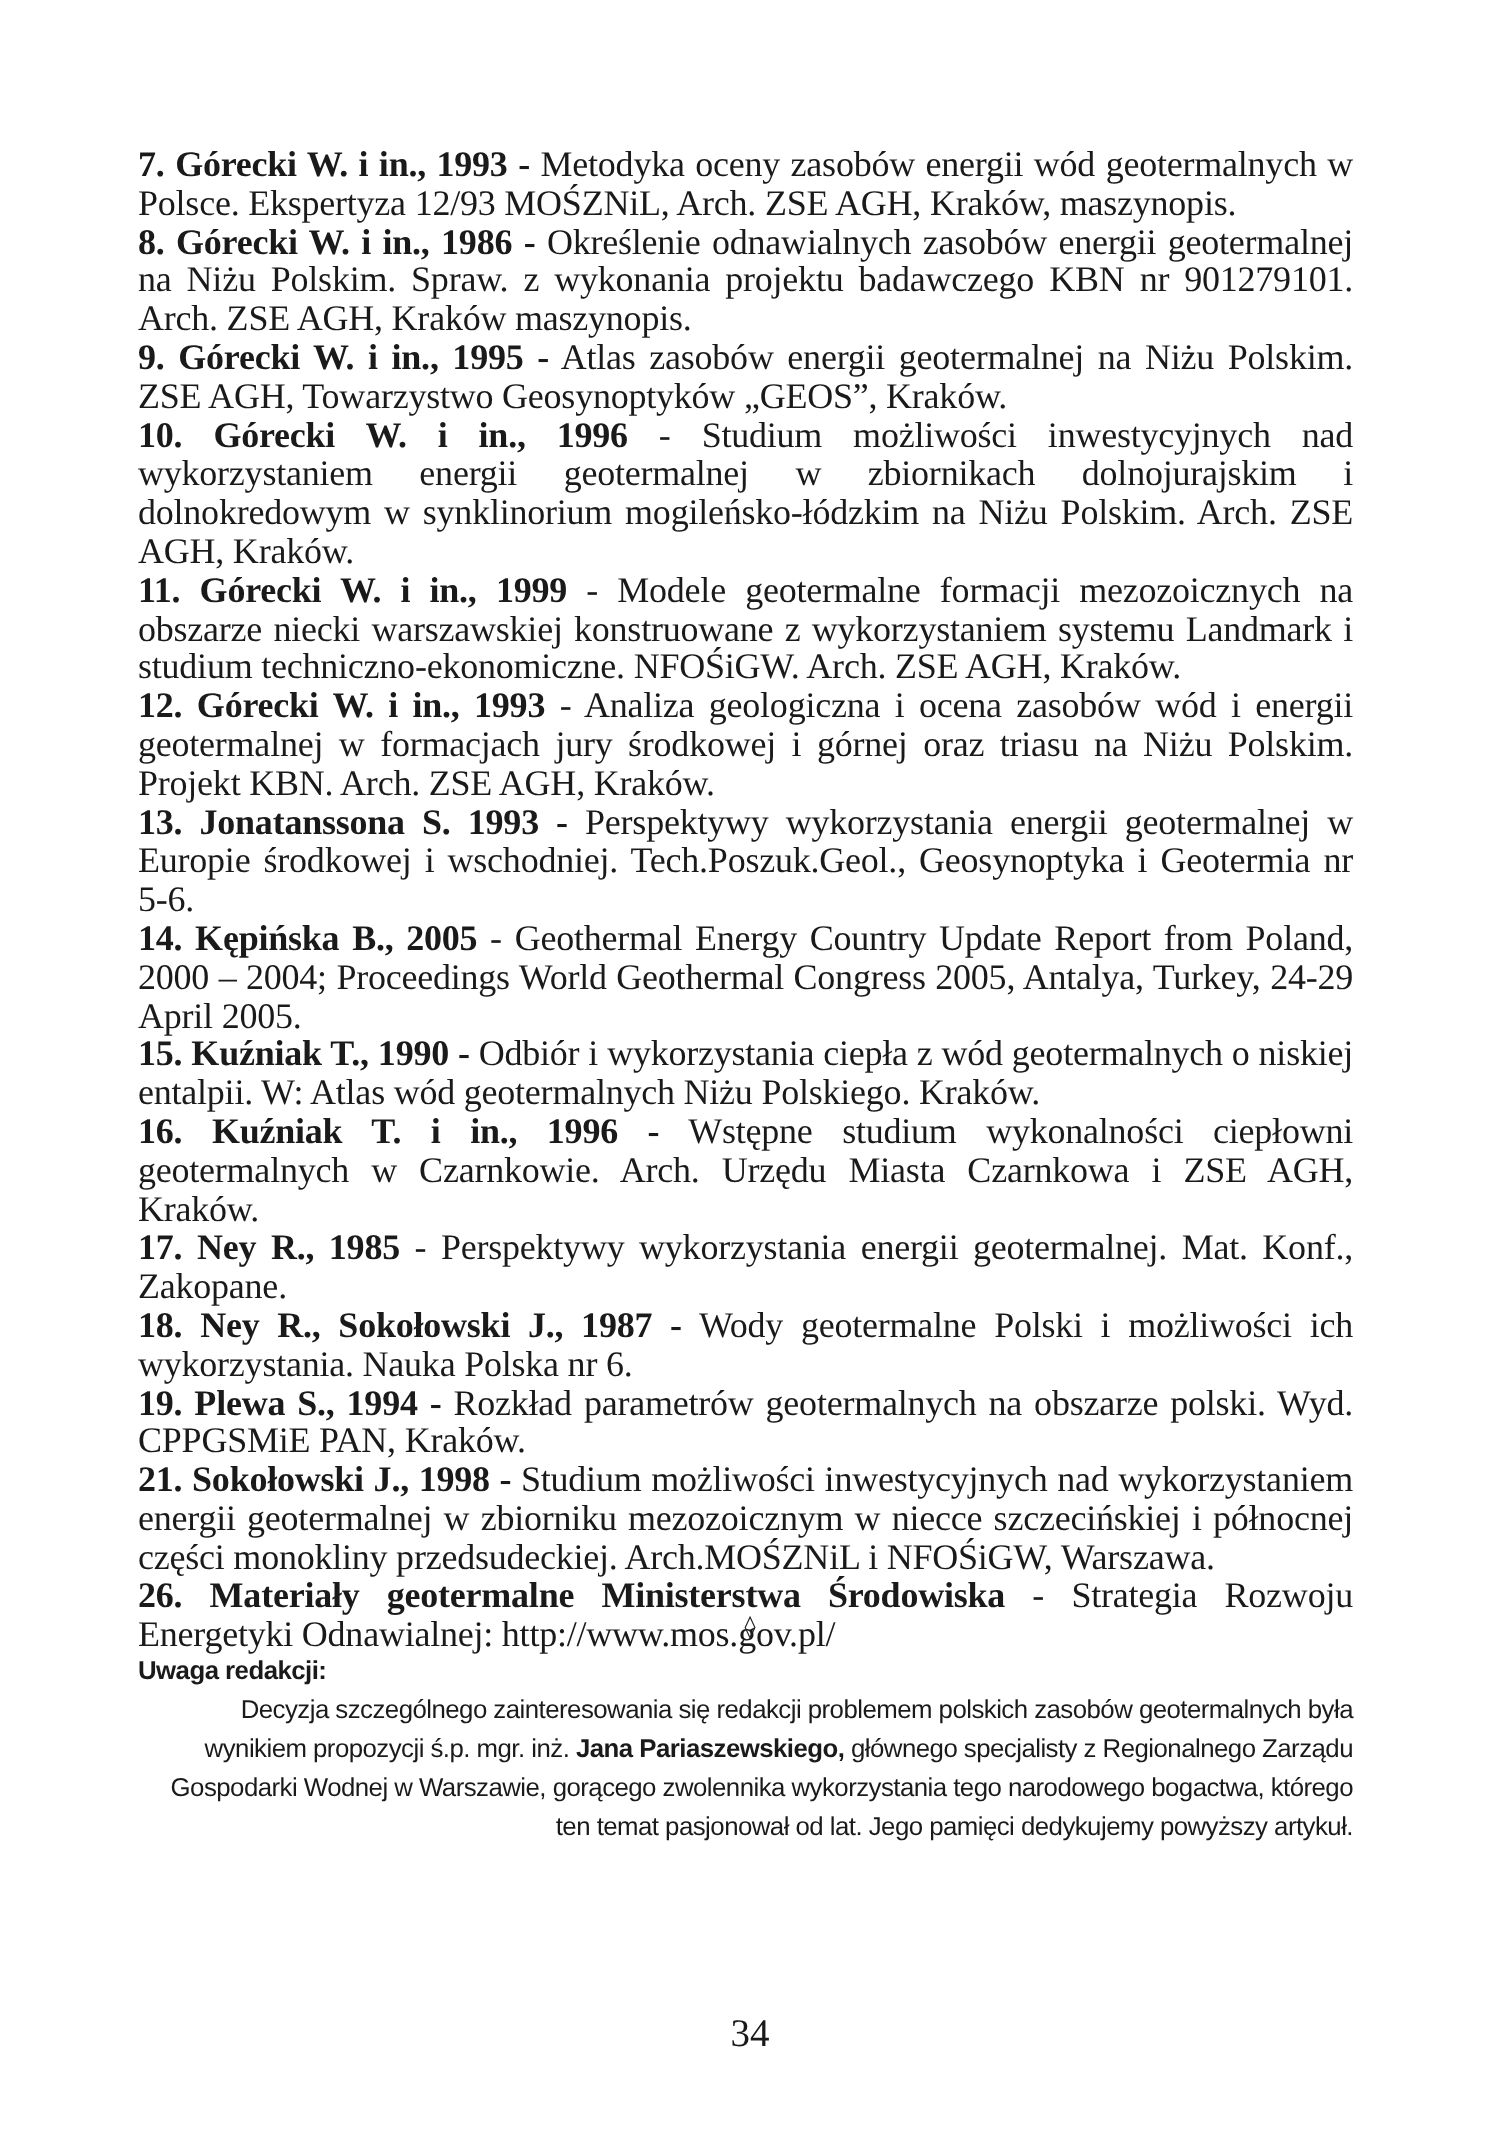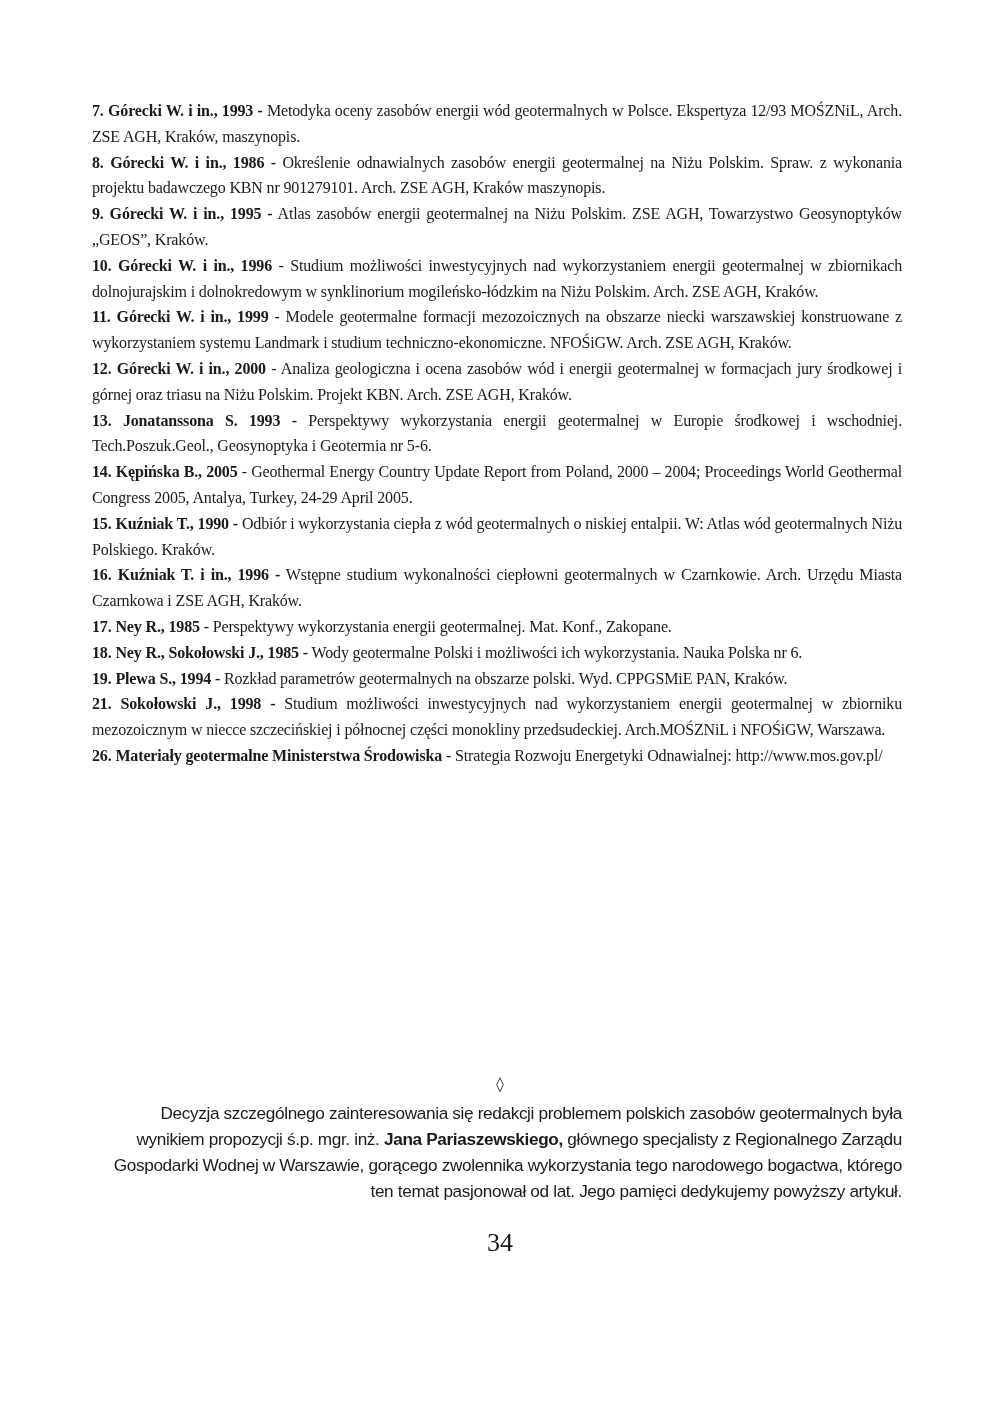--- a/index.html
+++ b/index.html
@@ -1,60 +1,61 @@
 <!DOCTYPE html>
 <html><head>
 <meta charset="utf-8">
 <style>
   html, body { margin: 0; padding: 0; background: #ffffff; }
   body { width: 1000px; height: 1419px; position: relative; overflow: hidden; color: #1a1a1a; }
   .refs {
     position: absolute; left: 92px; top: 98px; width: 810px;
-    font-family: "Liberation Serif", serif; font-size: 16px; line-height: 25.8px;
+    font-family: "Liberation Serif", serif; font-size: 24px; line-height: 25.8px;
     text-align: justify; letter-spacing: -0.15px;
   }
   .ref { margin: 0; }
   .ref b { font-weight: bold; }
   .sep {
     position: absolute; left: 0; width: 1000px; top: 1075px; text-align: center;
     font-family: "DejaVu Sans", sans-serif; font-size: 15px; color: #222;
   }
   .note {
     position: absolute; left: 92px; top: 1100px; width: 810px;
     font-family: "Liberation Sans", sans-serif; font-size: 17.2px; line-height: 26px;
     letter-spacing: -0.35px;
   }
   .note-title { font-weight: bold; margin: 0; }
   .note-body { text-align: right; margin: 0; }
   .note-body b { font-weight: bold; }
   .page-number {
-    position: absolute; left: 0; width: 1000px; top: 1228px; text-align: center;
+    position: absolute; left: 0; width: 1000px; top: 1341px; text-align: center;
     font-family: "Liberation Serif", serif; font-size: 26px;
   }
 </style>
 </head>
 <body>
 
 <div class="refs">
   <p class="ref"><b><span>7.</span> <span>Górecki W. i in., 1993 -</span></b><span> Metodyka oceny zasobów energii wód geotermalnych w Polsce. Ekspertyza 12/93 MOŚZNiL, Arch. ZSE AGH, Kraków, maszynopis.</span></p>
   <p class="ref"><b><span>8.</span> <span>Górecki W. i in., 1986 -</span></b><span> Określenie odnawialnych zasobów energii geotermalnej na Niżu Polskim. Spraw. z wykonania projektu badawczego KBN nr 901279101. Arch. ZSE AGH, Kraków maszynopis.</span></p>
   <p class="ref"><b><span>9.</span> <span>Górecki W. i in., 1995 -</span></b><span> Atlas zasobów energii geotermalnej na Niżu Polskim. ZSE AGH, Towarzystwo Geosynoptyków „GEOS”, Kraków.</span></p>
   <p class="ref"><b><span>10.</span> <span>Górecki W. i in., 1996</span></b><span> - Studium możliwości inwestycyjnych nad wykorzystaniem energii geotermalnej w zbiornikach dolnojurajskim i dolnokredowym w synklinorium mogileńsko-łódzkim na Niżu Polskim. Arch. ZSE AGH, Kraków.</span></p>
   <p class="ref"><b><span>11.</span> <span>Górecki W. i in., 1999</span></b><span> - Modele geotermalne formacji mezozoicznych na obszarze niecki warszawskiej konstruowane z wykorzystaniem systemu Landmark i studium techniczno-ekonomiczne. NFOŚiGW. Arch. ZSE AGH, Kraków.</span></p>
-  <p class="ref"><b><span>12.</span> <span>Górecki W. i in., 2000</span></b><span> - Analiza geologiczna i ocena zasobów wód i energii geotermalnej w formacjach jury środkowej i górnej oraz triasu na Niżu Polskim. Projekt KBN. Arch. ZSE AGH, Kraków.</span></p>
+  <p class="ref"><b><span>12.</span> <span>Górecki W. i in., 1993</span></b><span> - Analiza geologiczna i ocena zasobów wód i energii geotermalnej w formacjach jury środkowej i górnej oraz triasu na Niżu Polskim. Projekt KBN. Arch. ZSE AGH, Kraków.</span></p>
   <p class="ref"><b><span>13.</span> <span>Jonatanssona S. 1993 -</span></b><span> Perspektywy wykorzystania energii geotermalnej w Europie środkowej i wschodniej. Tech.Poszuk.Geol., Geosynoptyka i Geotermia nr 5-6.</span></p>
   <p class="ref"><b><span>14.</span> <span>Kępińska B., 2005</span></b><span> - Geothermal Energy Country Update Report from Poland, 2000 – 2004; Proceedings World Geothermal Congress 2005, Antalya, Turkey, 24-29 April 2005.</span></p>
   <p class="ref"><b><span>15.</span> <span>Kuźniak T., 1990 -</span></b><span> Odbiór i wykorzystania ciepła z wód geotermalnych o niskiej entalpii. W: Atlas wód geotermalnych Niżu Polskiego. Kraków.</span></p>
   <p class="ref"><b><span>16.</span> <span>Kuźniak T. i in., 1996 -</span></b><span> Wstępne studium wykonalności ciepłowni geotermalnych w Czarnkowie. Arch. Urzędu Miasta Czarnkowa i ZSE AGH, Kraków.</span></p>
   <p class="ref"><b><span>17.</span> <span>Ney R., 1985</span></b><span> - Perspektywy wykorzystania energii geotermalnej. Mat. Konf., Zakopane.</span></p>
-  <p class="ref"><b><span>18.</span> <span>Ney R., Sokołowski J., 1985 -</span></b><span> Wody geotermalne Polski i możliwości ich wykorzystania. Nauka Polska nr 6.</span></p>
+  <p class="ref"><b><span>18.</span> <span>Ney R., Sokołowski J., 1987 -</span></b><span> Wody geotermalne Polski i możliwości ich wykorzystania. Nauka Polska nr 6.</span></p>
   <p class="ref"><b><span>19.</span> <span>Plewa S., 1994 -</span></b><span> Rozkład parametrów geotermalnych na obszarze polski. Wyd. CPPGSMiE PAN, Kraków.</span></p>
   <p class="ref"><b><span>21.</span> <span>Sokołowski J., 1998 -</span></b><span> Studium możliwości inwestycyjnych nad wykorzystaniem energii geotermalnej w zbiorniku mezozoicznym w niecce szczecińskiej i północnej części monokliny przedsudeckiej. Arch.MOŚZNiL i NFOŚiGW, Warszawa.</span></p>
   <p class="ref"><b><span>26.</span> <span>Materiały geotermalne Ministerstwa Środowiska</span></b><span> - Strategia Rozwoju Energetyki Odnawialnej: http://www.mos.gov.pl/</span></p>
 </div>
 
 <div class="sep">◊</div>
 
 <div class="note">
+  <p class="note-title">Uwaga redakcji:</p>
   <p class="note-body"><span>Decyzja szczególnego zainteresowania się redakcji problemem polskich zasobów geotermalnych była wynikiem propozycji ś.p. mgr. inż. </span><b>Jana Pariaszewskiego,</b><span> głównego specjalisty z Regionalnego Zarządu Gospodarki Wodnej w Warszawie, gorącego zwolennika wykorzystania tego narodowego bogactwa, którego ten temat pasjonował od lat. Jego pamięci dedykujemy powyższy artykuł.</span></p>
 </div>
 
 <div class="page-number">34</div>
 
 </body></html>

